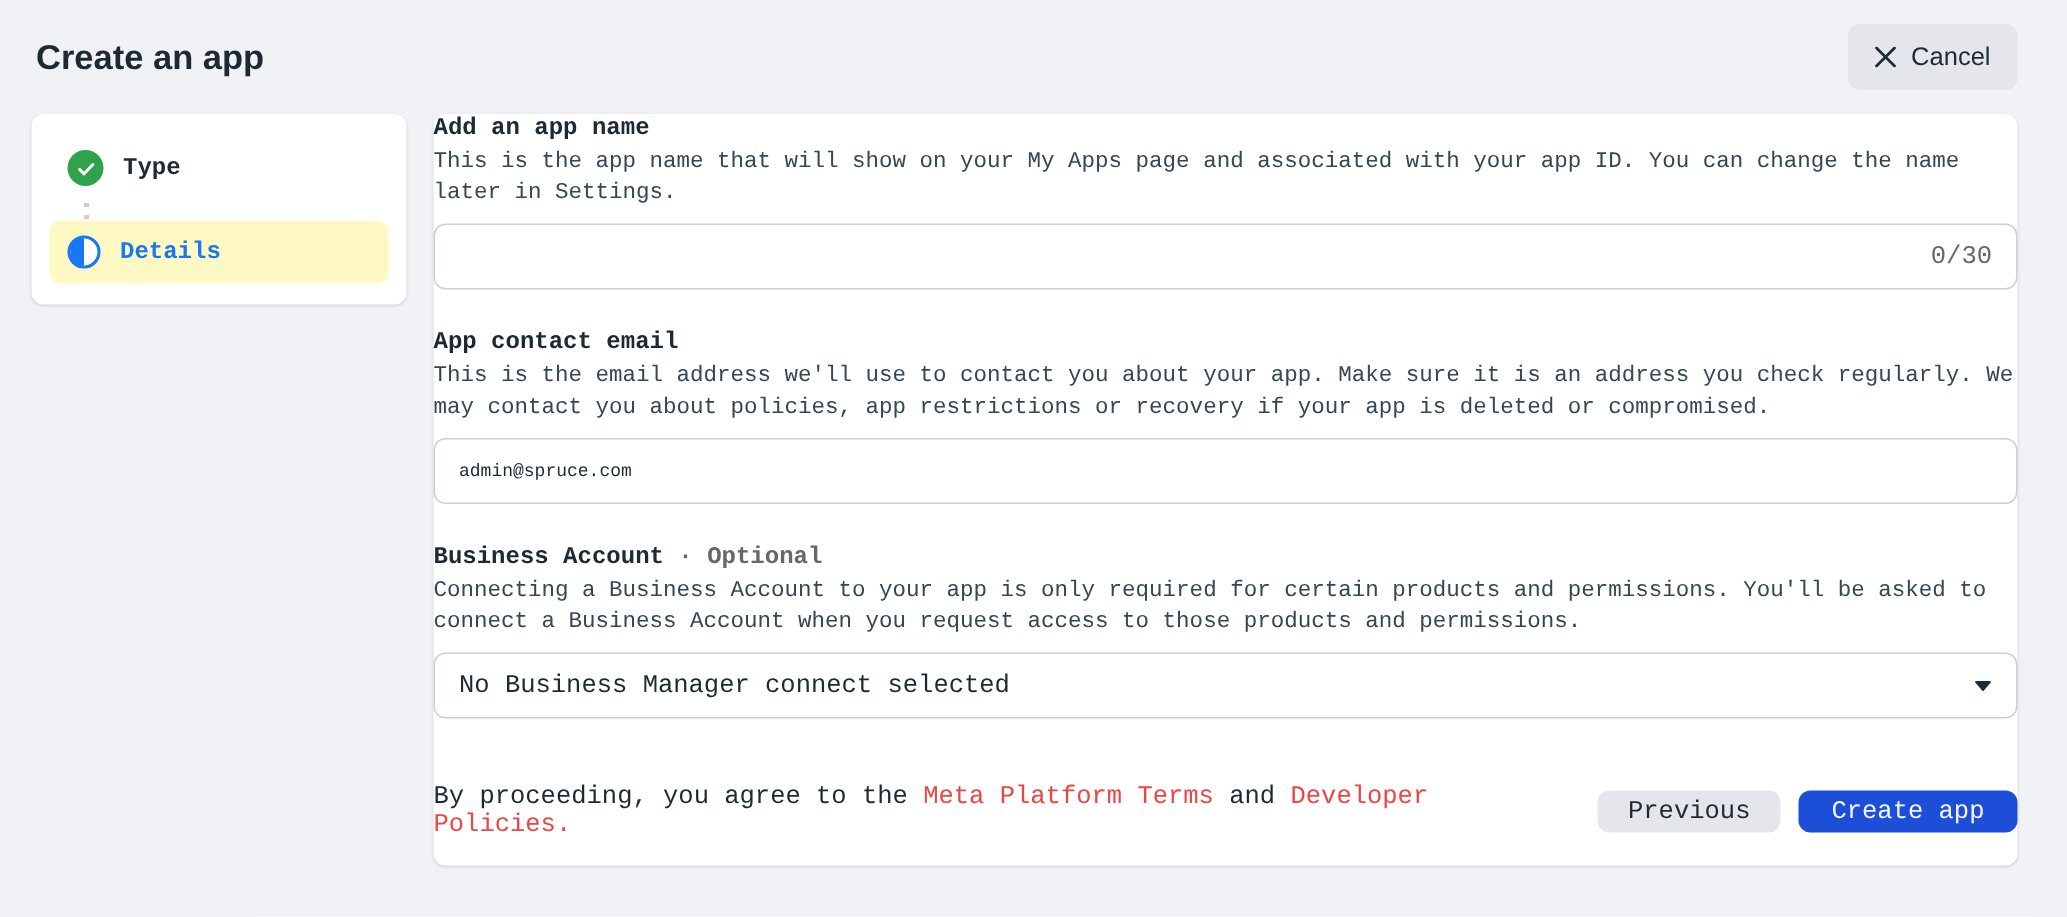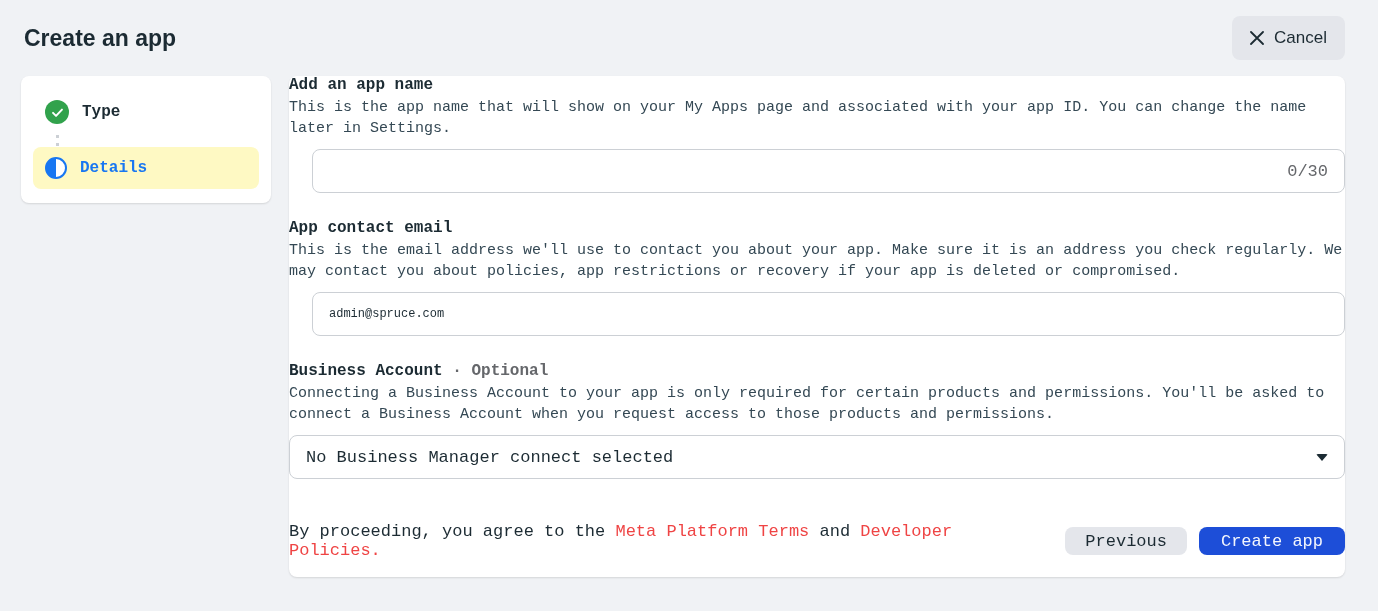--- a/index.html
+++ b/index.html
@@ -118,21 +118,20 @@
     margin: 0 0 10px;
   }
   .input-wrap {
     display: flex;
     align-items: center;
     height: 44px;
     border: 1px solid #ccd0d5;
     border-radius: 8px;
     padding: 0 16px;
     background: #fff;
-    margin-left: 23px;
   }
   .input-wrap input {
     flex: 1;
     border: none;
     outline: none;
     background: transparent;
     font-size: 12px;
     color: #1c2b33;
     font-family: inherit;
     padding: 0;

